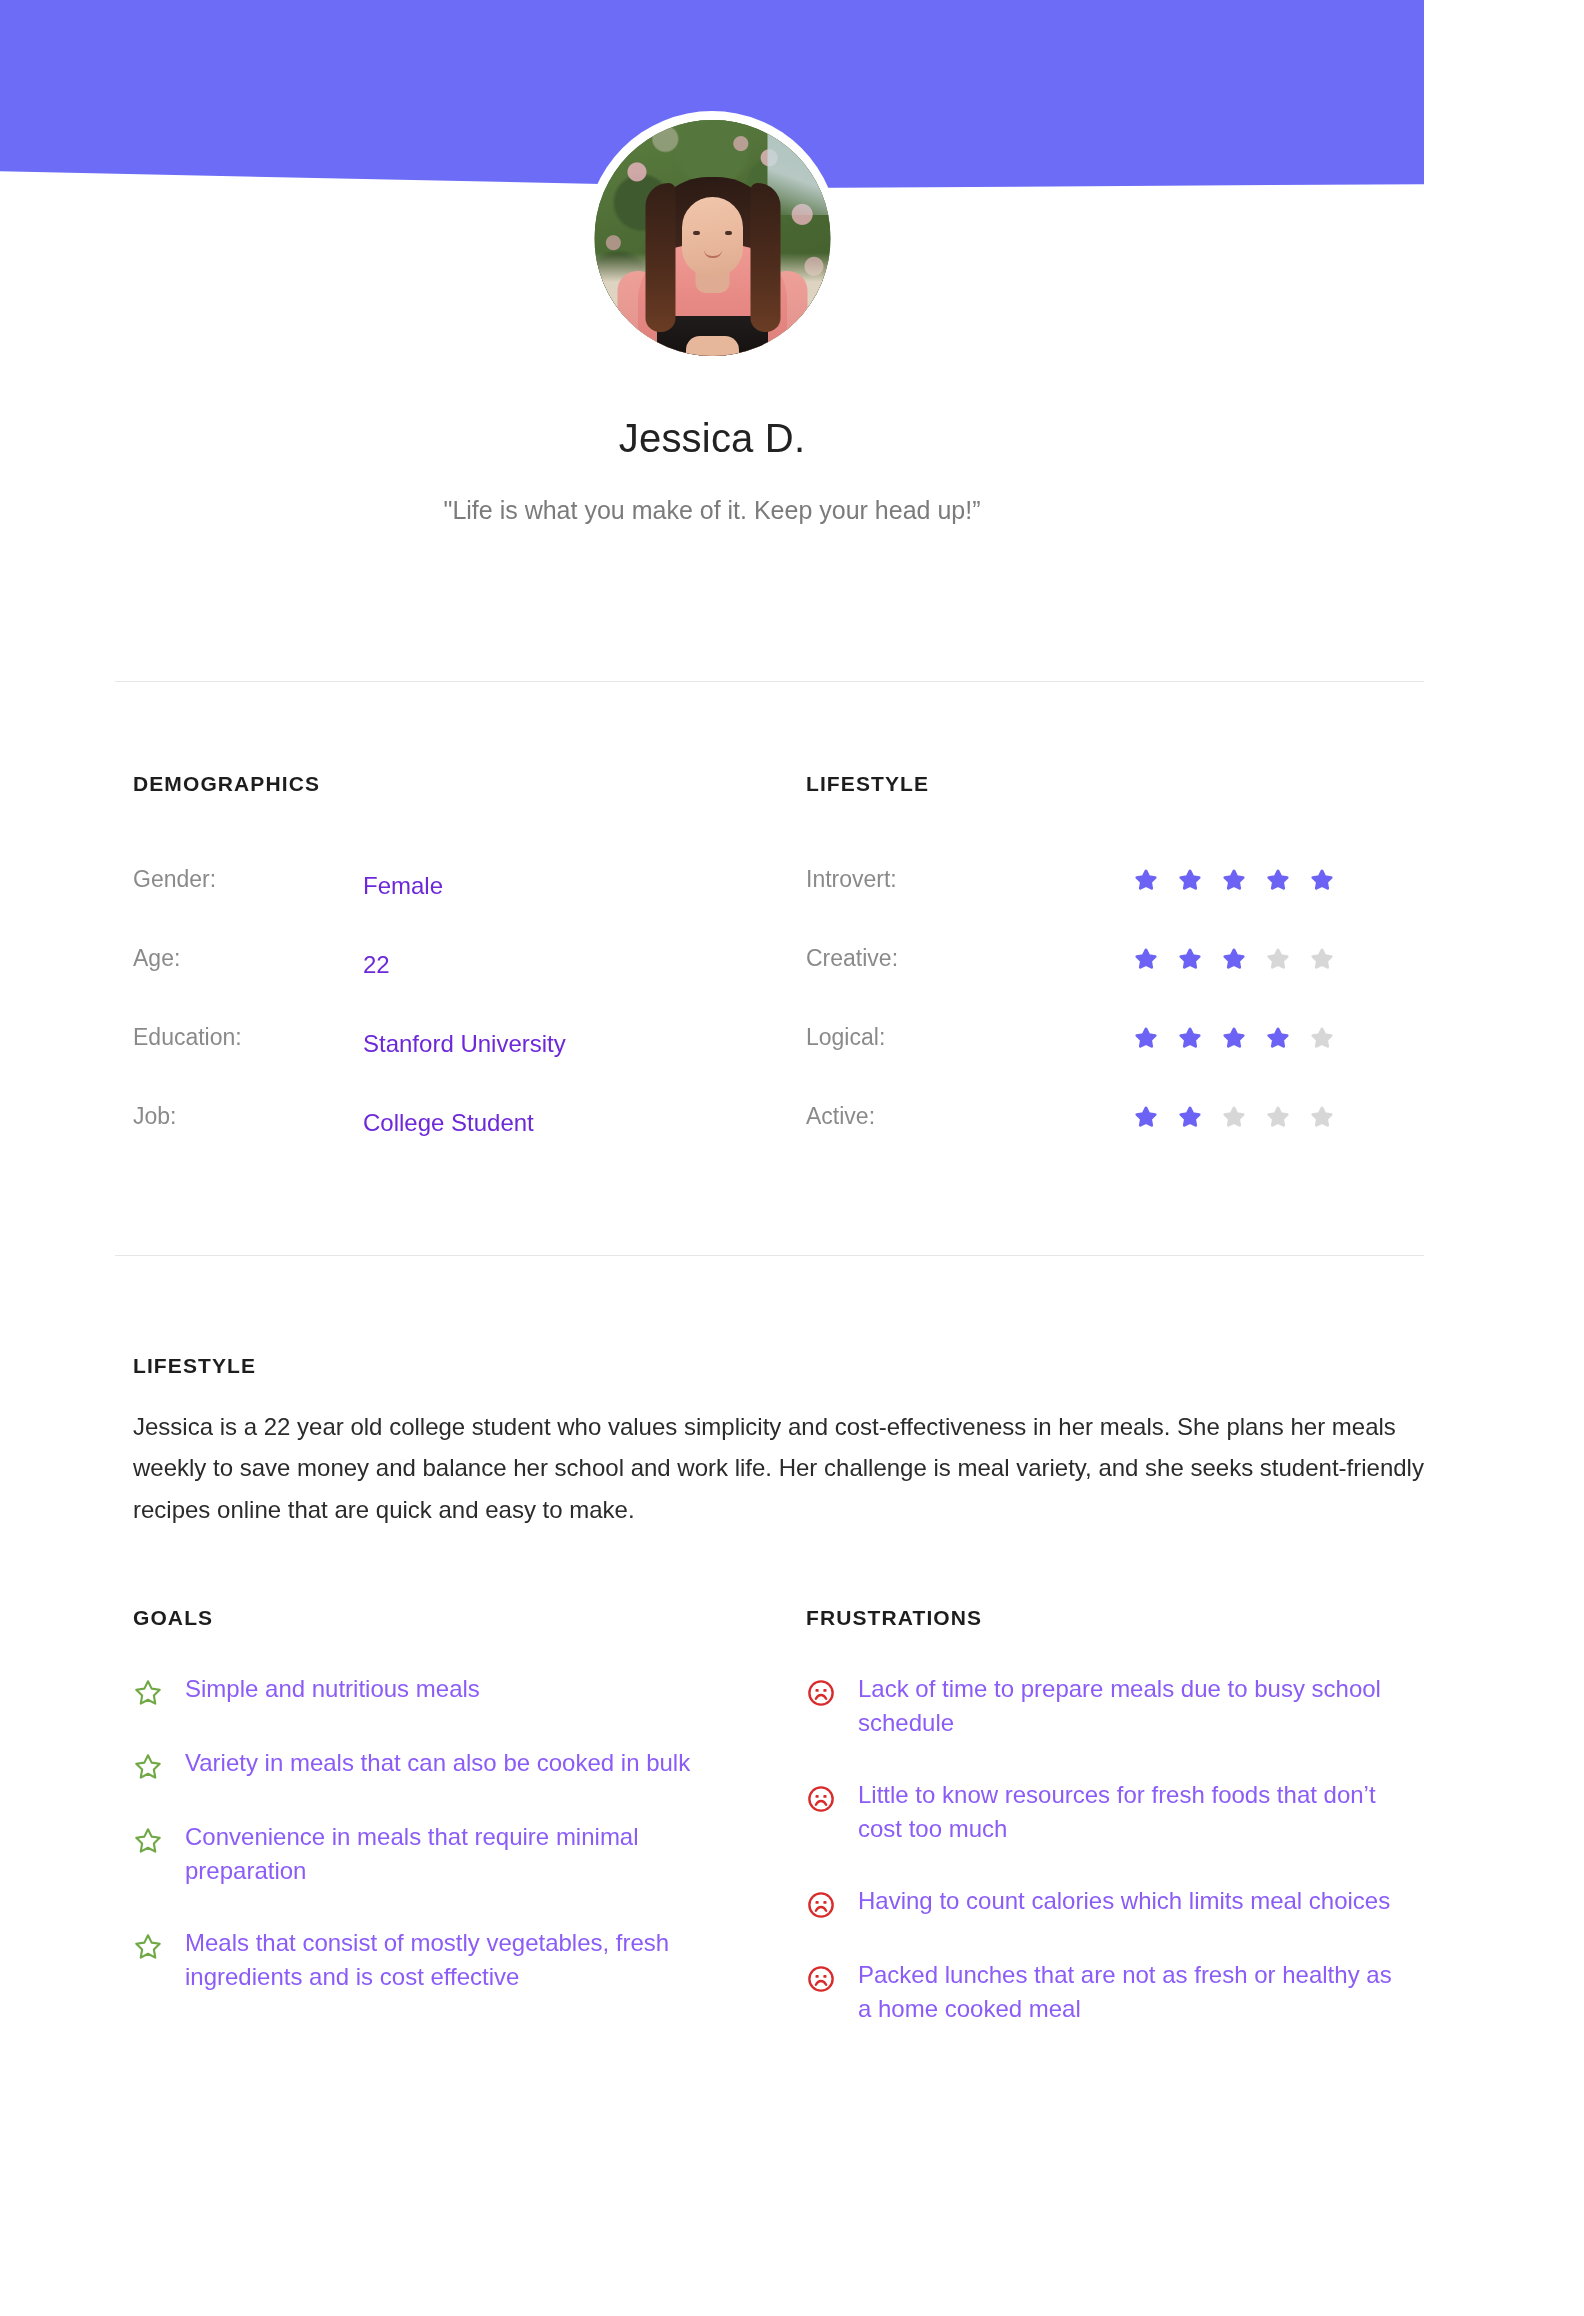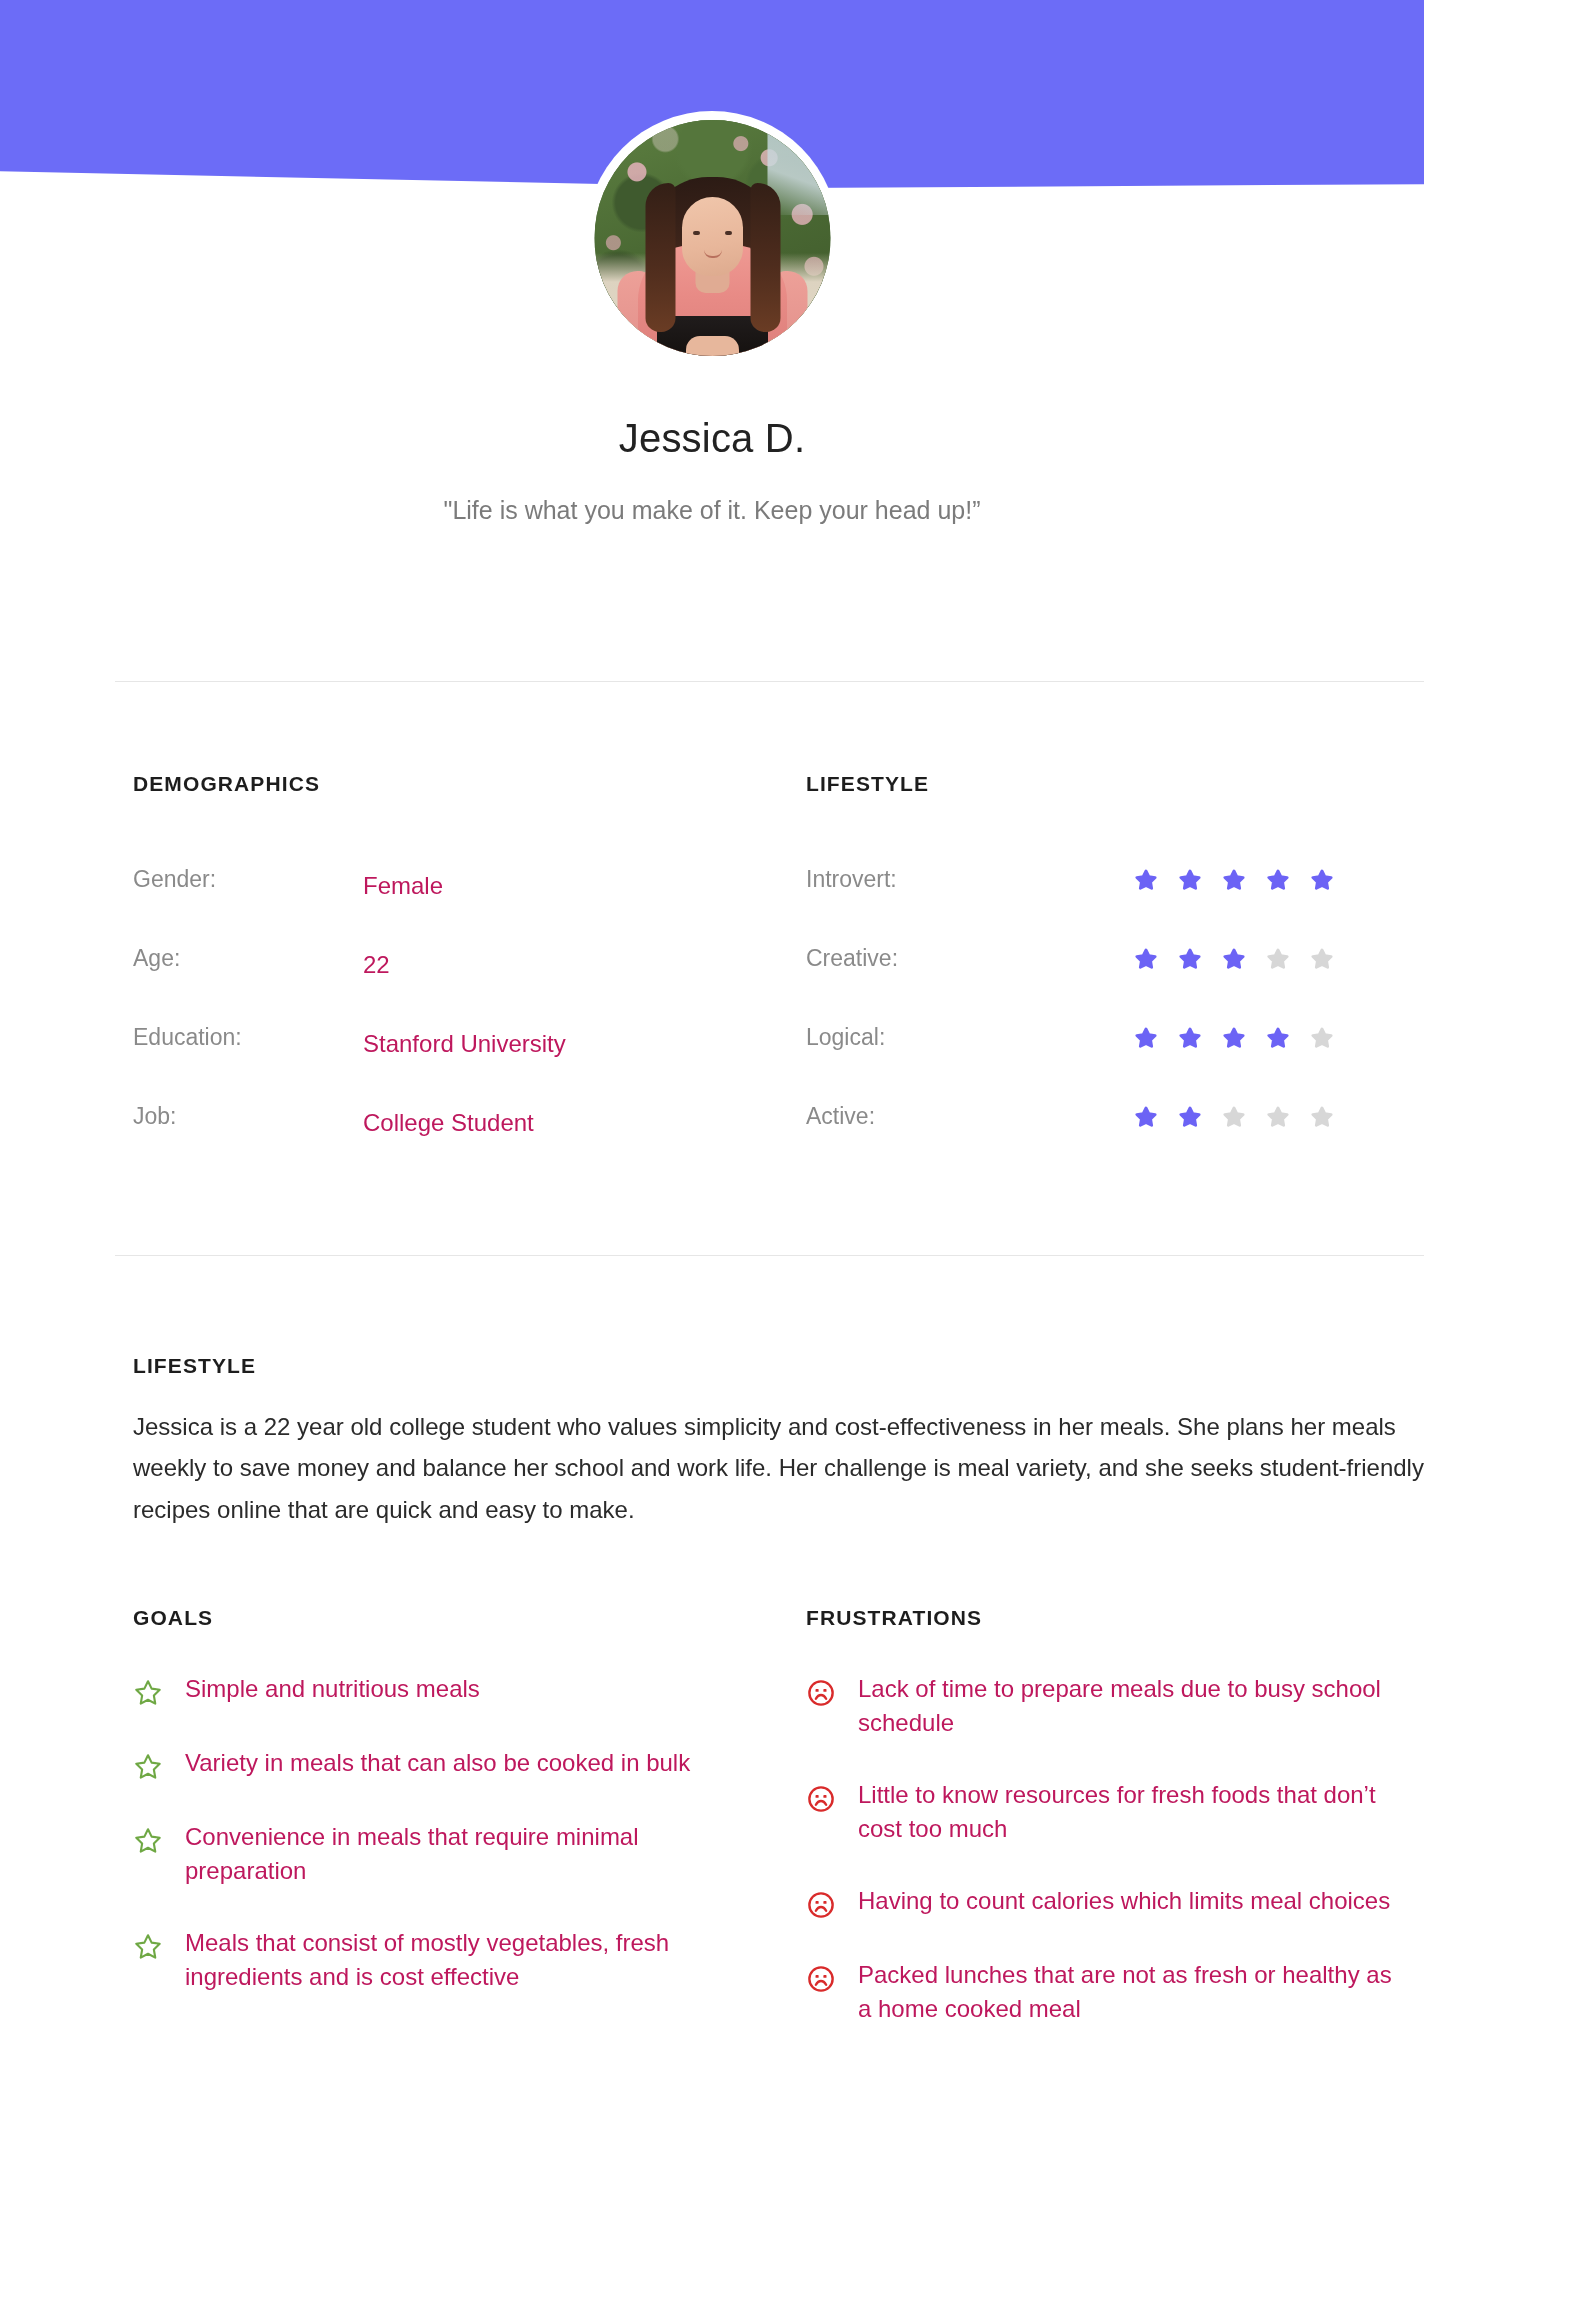--- a/index.html
+++ b/index.html
@@ -232,21 +232,21 @@
   }
   .kv-key {
     width: 230px;
     flex: 0 0 230px;
     font-size: 23px;
     color: #8a8a8a;
     font-weight: 400;
   }
   .kv-val {
     font-size: 24px;
-    color: #be185d;
+    color: #6d28d9;
     font-weight: 400;
     margin-top: 12px;
   }
 
   
   .stars {
     display: flex;
     gap: 18px;
     align-items: center;
     margin-left: 97px;
@@ -299,21 +299,21 @@
   .gf-ico {
     flex: 0 0 30px;
     width: 30px; height: 30px;
     margin-right: 22px;
     margin-top: 6px;
     display: block;
   }
   .gf-text {
     font-size: 24px;
     line-height: 1.42;
-    color: #be185d;
+    color: #8b5cf6;
     font-weight: 400;
     max-width: 554px;
   }
   .frust .gf-text { max-width: 535px; }
 </style>
 </head>
 <body>
 
 <div class="page">
 

